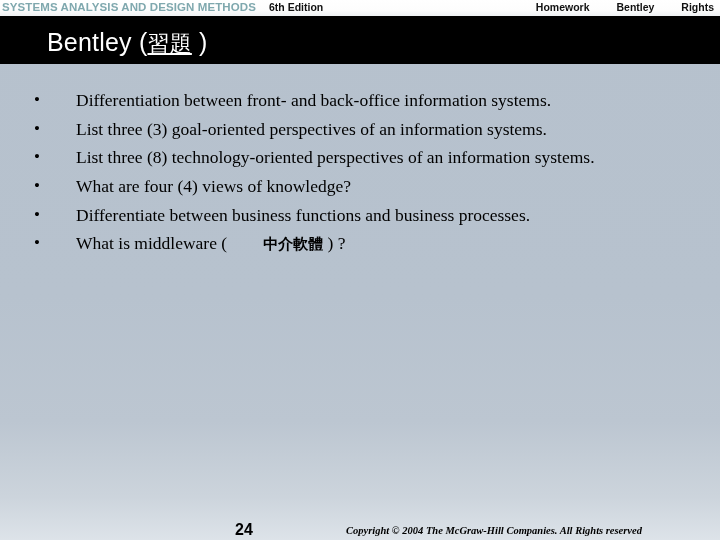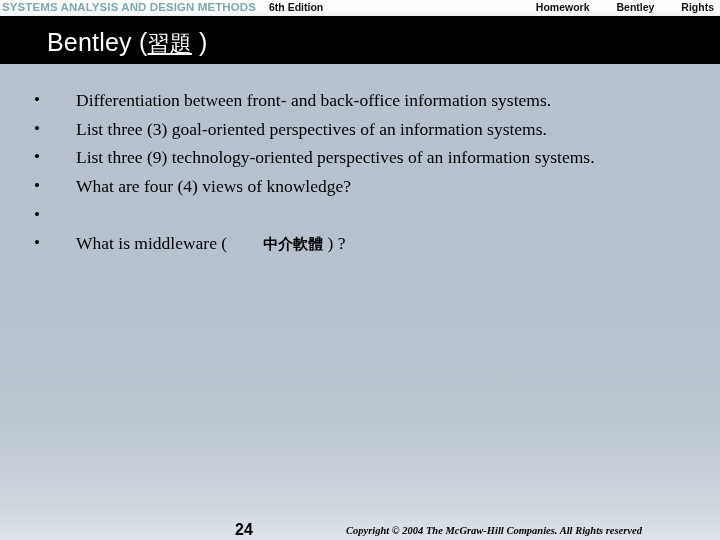--- a/index.html
+++ b/index.html
@@ -176,30 +176,31 @@
       <span class="bullet-text">Differentiation between front- and back-office information systems.</span>
     </div>
 
     <div class="bullet-row">
       <span class="bullet-dot">•</span>
       <span class="bullet-text">List three (3) goal-oriented perspectives of an information systems.</span>
     </div>
 
     <div class="bullet-row">
       <span class="bullet-dot">•</span>
-      <span class="bullet-text">List three (9) technology-oriented perspectives of an information systems.</span>
+      <span class="bullet-text">List three (8) technology-oriented perspectives of an information systems.</span>
     </div>
 
     <div class="bullet-row">
       <span class="bullet-dot">•</span>
       <span class="bullet-text">What are four (4) views of knowledge?</span>
     </div>
 
     <div class="bullet-row">
       <span class="bullet-dot">•</span>
+      <span class="bullet-text">Differentiate between business functions and business processes.</span>
     </div>
 
     <div class="bullet-row">
       <span class="bullet-dot">•</span>
       <span class="bullet-text"><span>What is middleware (</span><span class="cjk">中介軟體</span><span> ) ?</span></span>
     </div>
 
   </div>
 
   <div id="footer-page">24</div>

